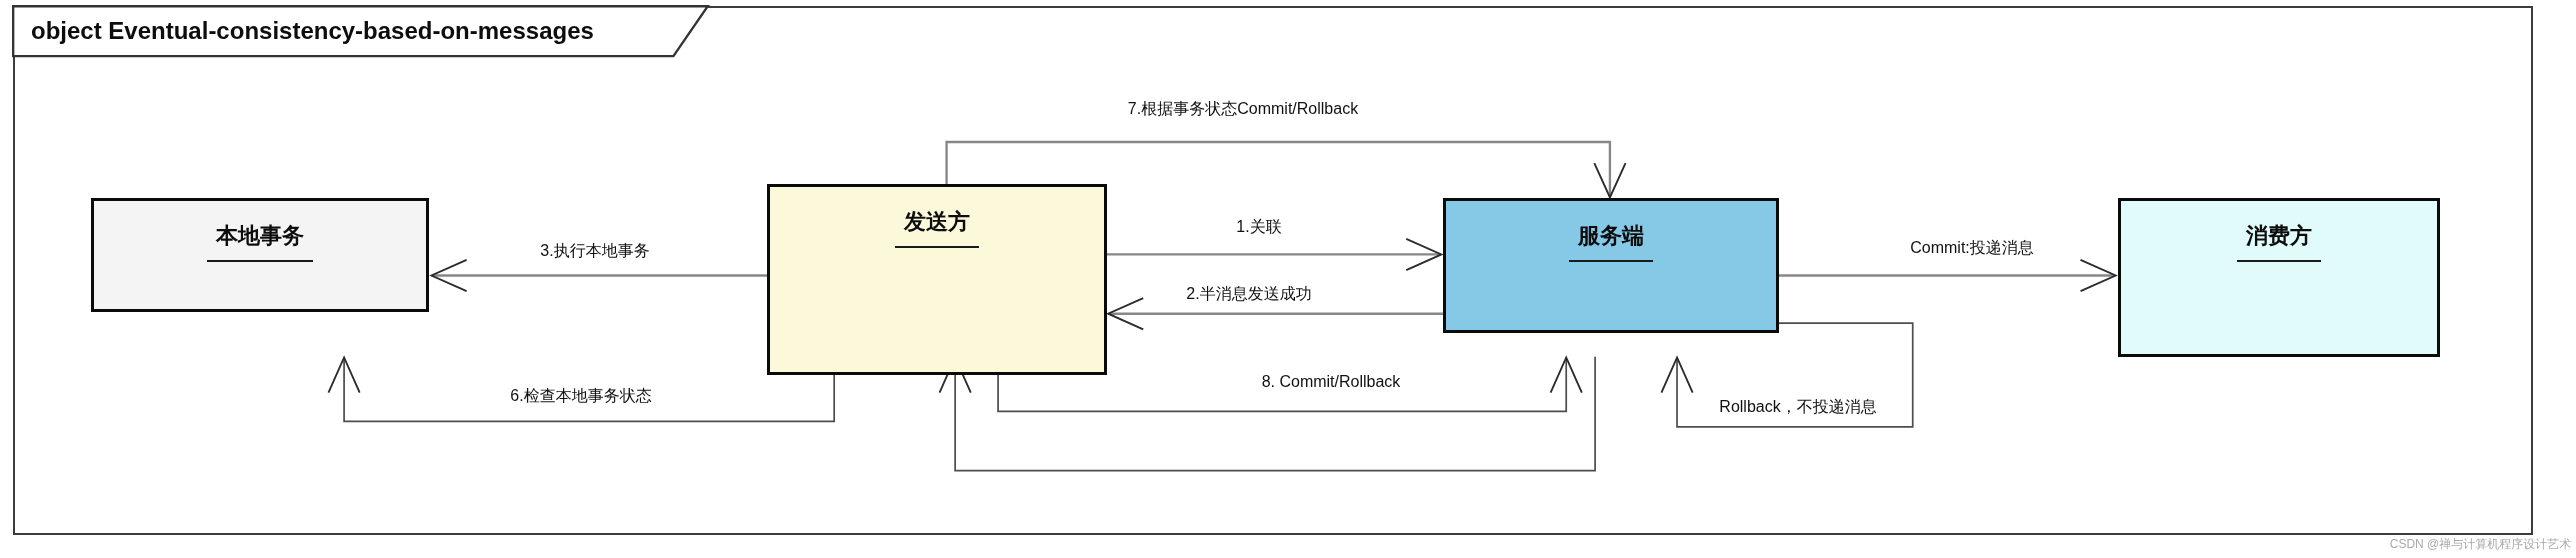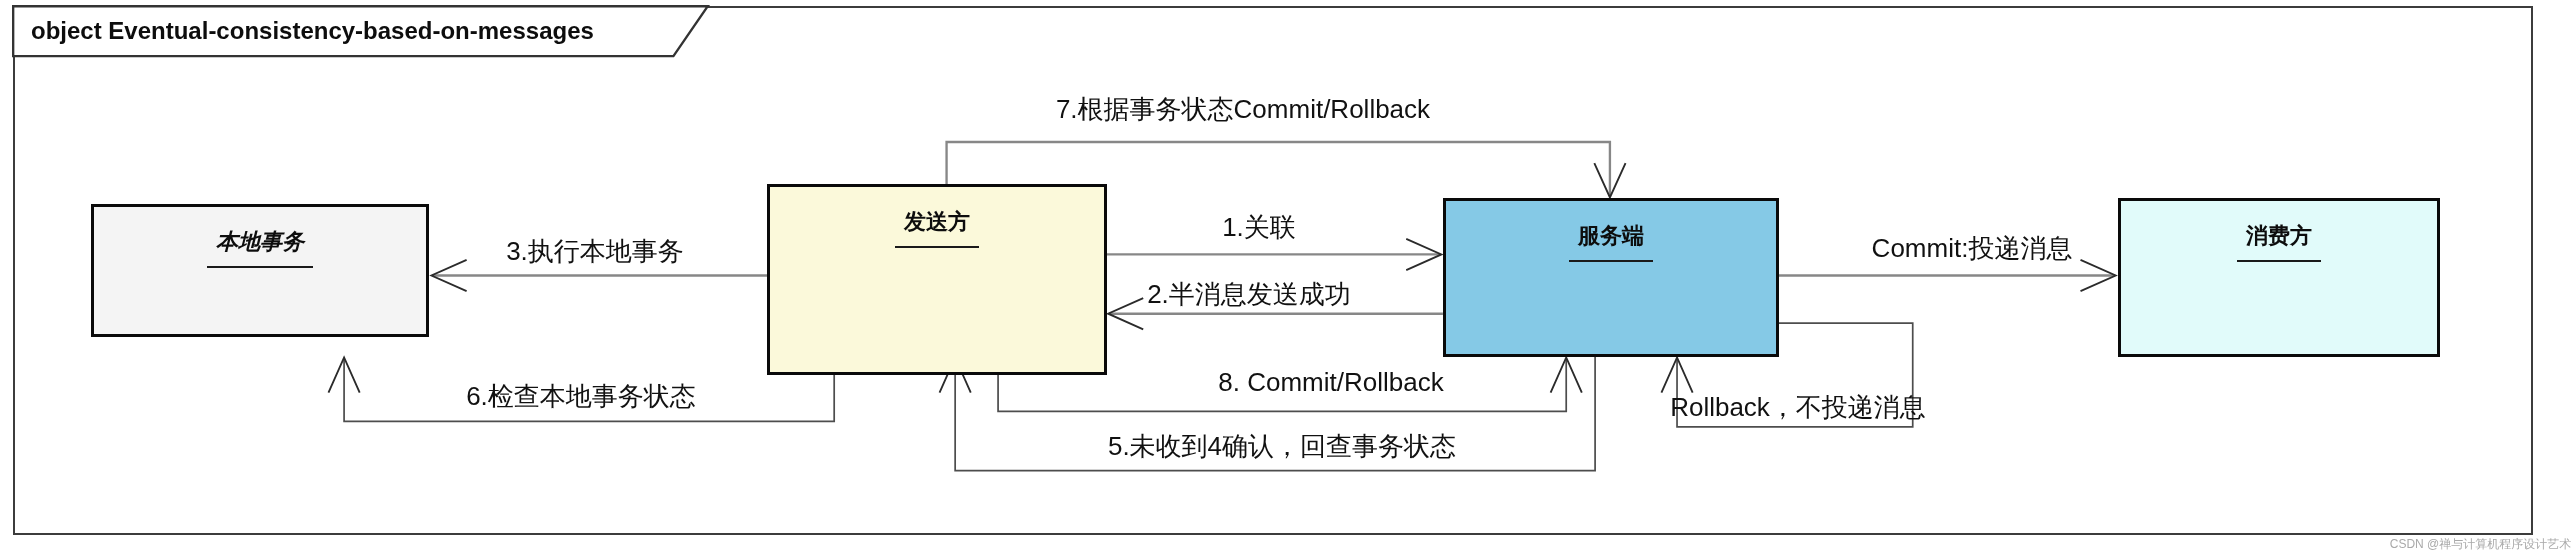--- a/index.html
+++ b/index.html
@@ -18,28 +18,28 @@
   .tab-shape{fill:#ffffff;stroke:#333333;stroke-width:3;}
 
   .tab-title{position:absolute;left:31px;top:6.2px;height:36px;line-height:50px;
              font-size:24px;font-weight:bold;color:#0d0d0d;white-space:nowrap;}
 
   
   .node{position:absolute;box-sizing:border-box;border:3.9px solid #0a0a0a;
         text-align:center;padding-top:20px;z-index:2;}
   .node-title{display:inline-block;font-size:22px;font-weight:bold;color:#0d0d0d;
               border-bottom:2.3px solid #1a1a1a;padding:0 9.4px 9.4px 9.4px;white-space:nowrap;}
-  #node-local   {left:91px; top:204px; width:338px; height:133px;font-style:italic;}
+  #node-local   {left:91px; top:198px; width:338px; height:114px;}
   #node-sender  {left:767px; top:184px; width:340px; height:191px;}
-  #node-server  {left:1443px;top:198px; width:336px; height:159px;}
+  #node-server  {left:1443px;top:198px; width:336px; height:135px;}
   #node-consumer{left:2118px;top:198px; width:322px; height:159px;}
 
   
   .edge-label{position:absolute;transform:translateX(-50%);white-space:nowrap;
-              font-size:26px;color:#111111;z-index:3;line-height:22px;}
+              font-size:16px;color:#111111;z-index:3;line-height:22px;}
   #lbl-e1{left:1259px;top:216px;text-align:right;}
   #lbl-e2{left:1249px;top:283px;}
   #lbl-e3{left:595px; top:240px;}
   #lbl-e4{left:1331px;top:371px;}
   #lbl-e5{left:1282px;top:435px;}
   #lbl-e6{left:581px; top:385px;}
   #lbl-e7{left:1243px;top:98px;}
   #lbl-commit{left:1939px;top:237px;margin-left:33px;}
   #lbl-rollback{left:1798px;top:396px;}
 
@@ -97,21 +97,20 @@
     <span class="node-title">服务端</span>
   </div>
   <div class="node" id="node-consumer" style="background: rgb(225, 251, 250);">
     <span class="node-title">消费方</span>
   </div>
 
   <div class="edge-label" id="lbl-e1">1.关联</div>
   <div class="edge-label" id="lbl-e2">2.半消息发送成功</div>
   <div class="edge-label" id="lbl-e3">3.执行本地事务</div>
   <div class="edge-label" id="lbl-e4">8. Commit/Rollback</div>
-  <div class="edge-label" id="lbl-e5">5.未收到4确认，回查事务状态</div>
   <div class="edge-label" id="lbl-e6">6.检查本地事务状态</div>
   <div class="edge-label" id="lbl-e7">7.根据事务状态Commit/Rollback</div>
   <div class="edge-label" id="lbl-commit">Commit:投递消息</div>
   <div class="edge-label" id="lbl-rollback">Rollback，不投递消息</div>
 
   <div class="watermark">CSDN @禅与计算机程序设计艺术</div>
 
 </div>
 
 

